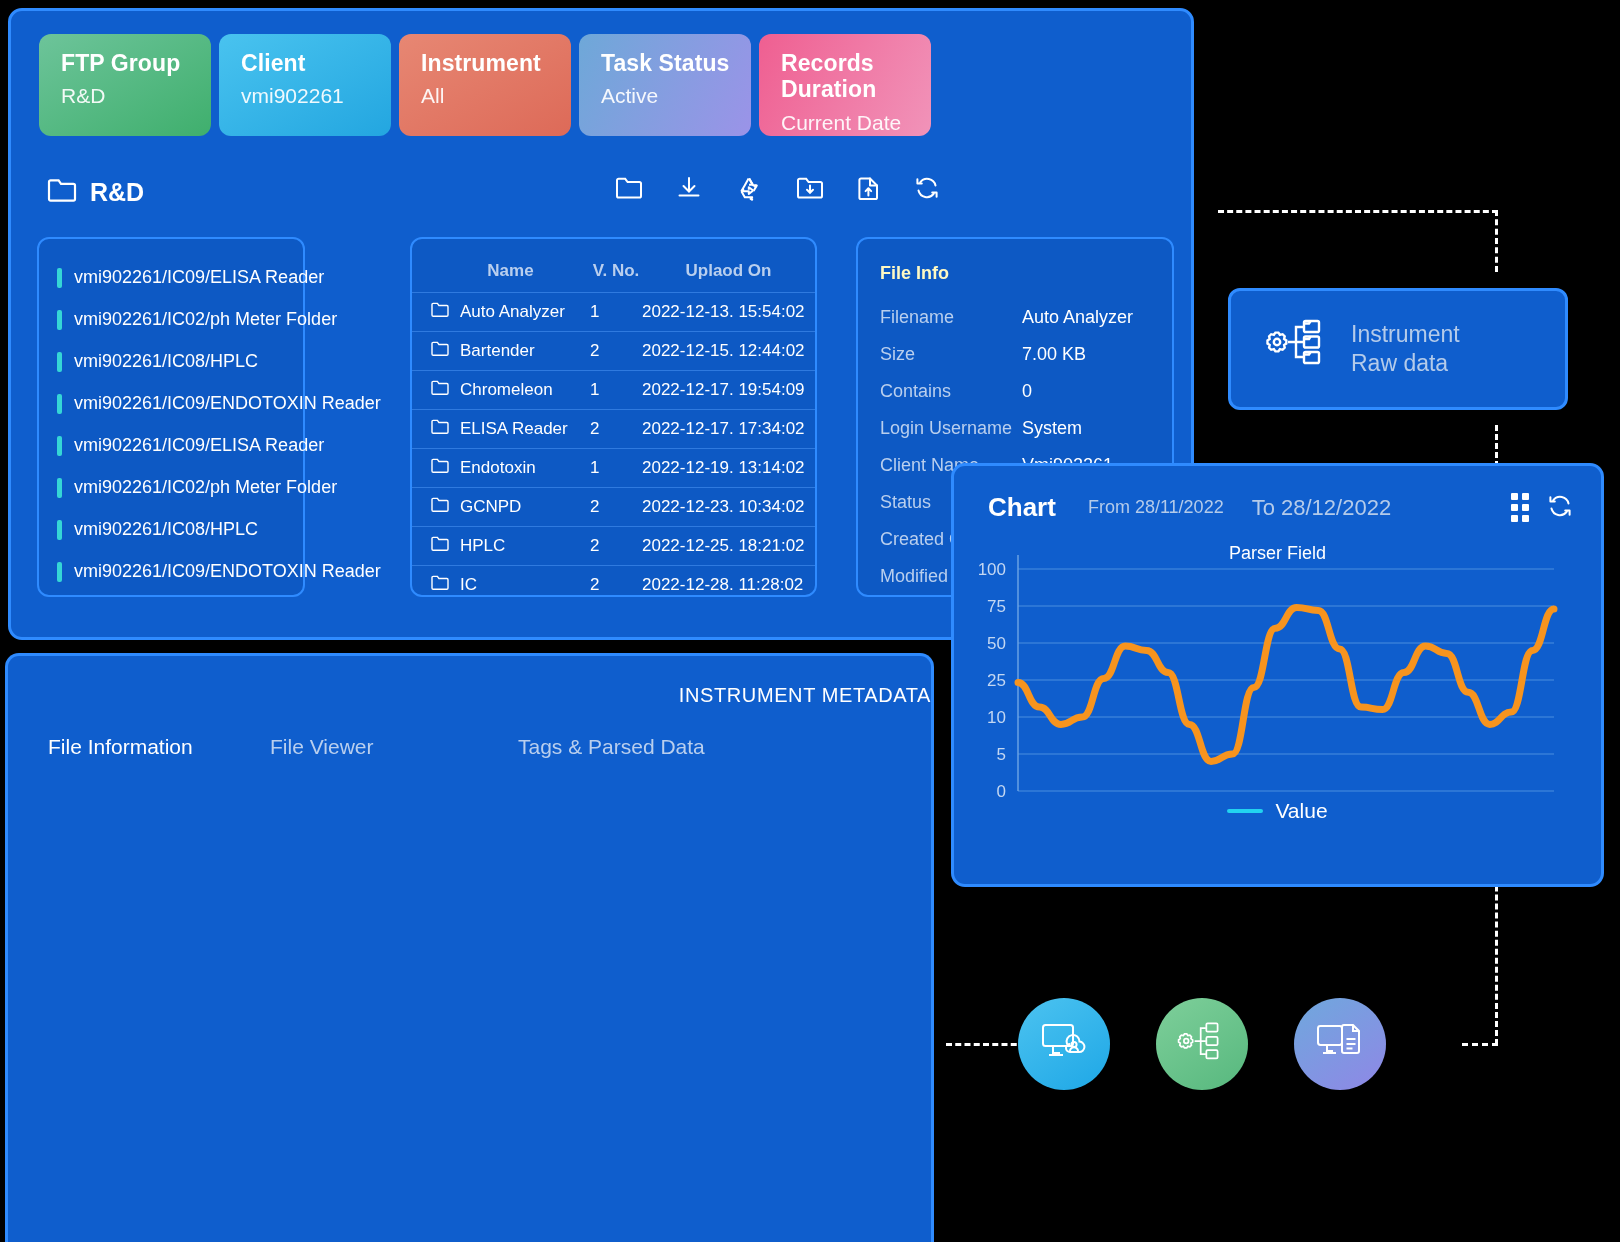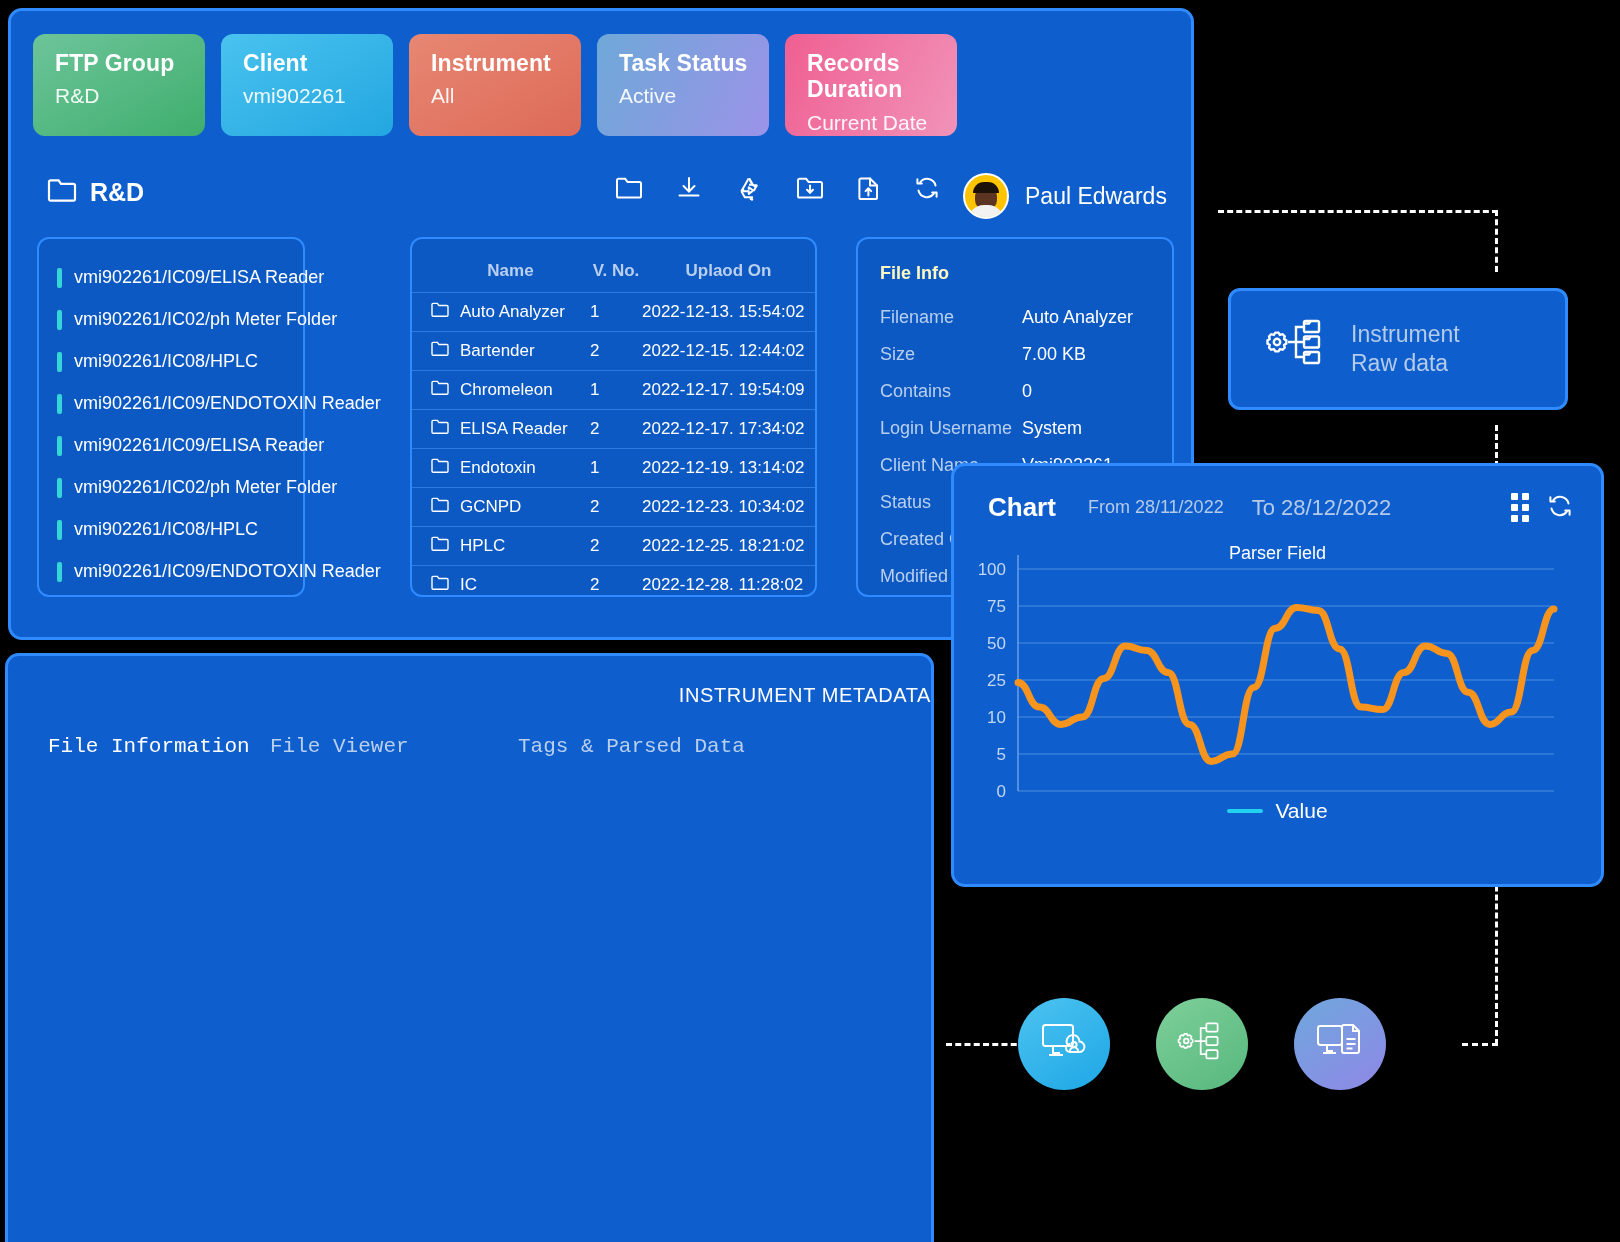--- a/index.html
+++ b/index.html
@@ -13,21 +13,21 @@
 
   
   .main-panel {
     position: absolute; left: 8px; top: 8px; width: 1186px; height: 632px;
     background: #0f5ecd; border-radius: 14px;
     border: 3px solid #2f8bff;
     overflow: hidden;
   }
 
   
-  .chips { position:absolute; left:22px; top:23px; display:flex; gap:16px; }
+  .chips { position:absolute; left:28px; top:23px; display:flex; gap:8px; }
   .chip {
     width: 172px; height: 102px; border-radius: 12px;
     padding: 16px 0 0 22px; color:#fff;
   }
   .chip .t { font-size: 23px; font-weight: 700; letter-spacing:.1px; line-height:1.15; }
   .chip .s { font-size: 21px; font-weight: 400; margin-top: 8px; color: rgba(255,255,255,.92); }
   .chip-0 { background: linear-gradient(150deg,#6dc49a 0%, #3faf6d 100%); }
   .chip-1 { background: linear-gradient(150deg,#49c3ef 0%, #23a6e0 100%); }
   .chip-2 { background: linear-gradient(150deg,#e78773 0%, #dd6a58 100%); }
   .chip-3 { background: linear-gradient(115deg,#6ea8d8 0%, #9b93e8 100%); }
@@ -83,21 +83,21 @@
   .inforow .v { color:#fff; font-size:18px; }
 
   
   .meta-panel {
     position:absolute; left:5px; top:653px; width:929px; height:589px;
     background:#0f5ecd; border-radius:14px 14px 0 0; border:3px solid #2f8bff;
     border-bottom:none; overflow:hidden;
   }
   .meta-title { text-align:right; color:#fff; font-size:20px; letter-spacing:.6px; margin-top:28px; }
   .tabs { position:relative; margin-top:28px; padding-left:40px; display:flex; gap:0; }
-  .tab { font-size:21px; color:#b9cfee; padding:0 0 18px 0;font-family:Liberation Mono, monospace; }
+  .tab { font-size:21px; color:#b9cfee; padding:0 0 18px 0; }
   .tab.active { color:#fff; }
   .tab-0 { width:222px; }
   .tab-1 { width:248px; }
 
   
   .chart-panel {
     position:absolute; left:951px; top:463px; width:653px; height:424px;
     background:#0f5ecd; border-radius:14px; border:3px solid #2f8bff; overflow:hidden;
   }
   .chart-head { display:flex; align-items:center; padding:26px 0 0 34px; }
@@ -273,28 +273,20 @@
         <span>
           <svg width="26" height="24" viewBox="0 0 26 24" fill="none" stroke="#fff" stroke-width="2" stroke-linecap="round" stroke-linejoin="round">
             <path d="M21.5 9.5A8.6 8.6 0 0 0 6.2 6.4"></path>
             <path d="M4.5 14.5a8.6 8.6 0 0 0 15.3 3.1"></path>
             <path d="M3.4 3.2v4.4h4.4"></path>
             <path d="M22.6 20.8v-4.4h-4.4"></path>
           </svg>
         </span>
       </div>
 
-      <div class="user">
-        <span class="avatar">
-          <i class="face"></i>
-            <i class="hair"></i>
-            <i class="body"></i>
-        </span>
-        <span class="name">Paul Edwards</span>
-      </div>
     </div>
 
     <div class="card card-paths">
       <div class="path-row">
         <span class="bar"></span>
         <span class="txt">vmi902261/IC09/ELISA Reader</span>
       </div>
       <div class="path-row">
         <span class="bar"></span>
         <span class="txt">vmi902261/IC02/ph Meter Folder</span>

